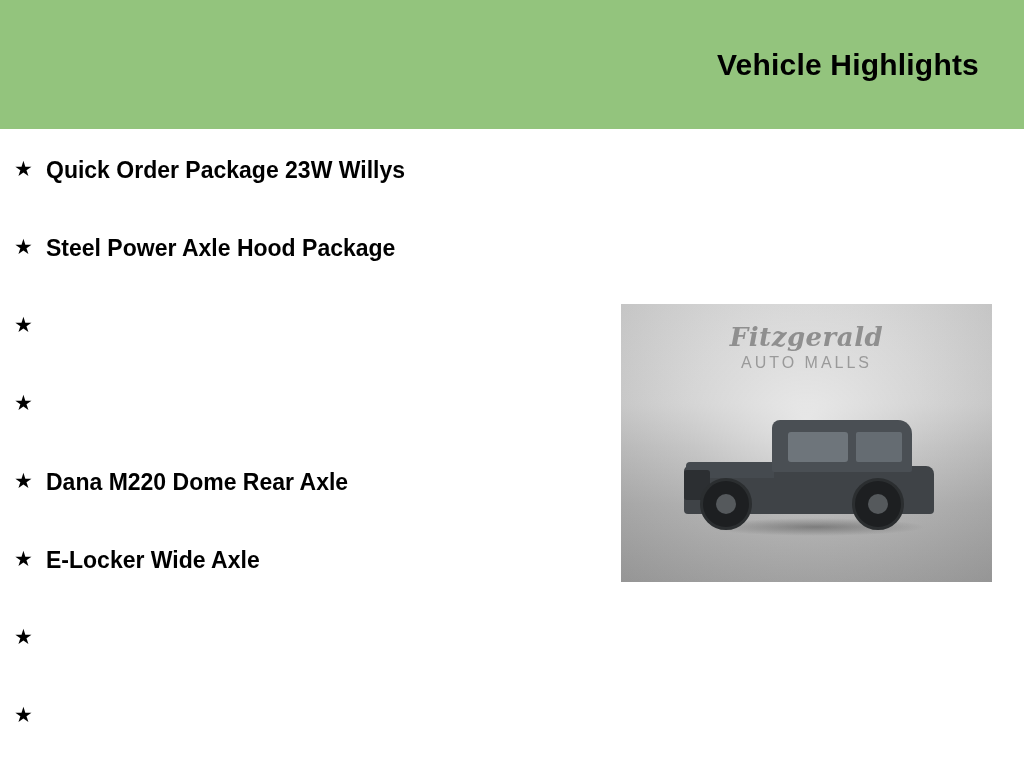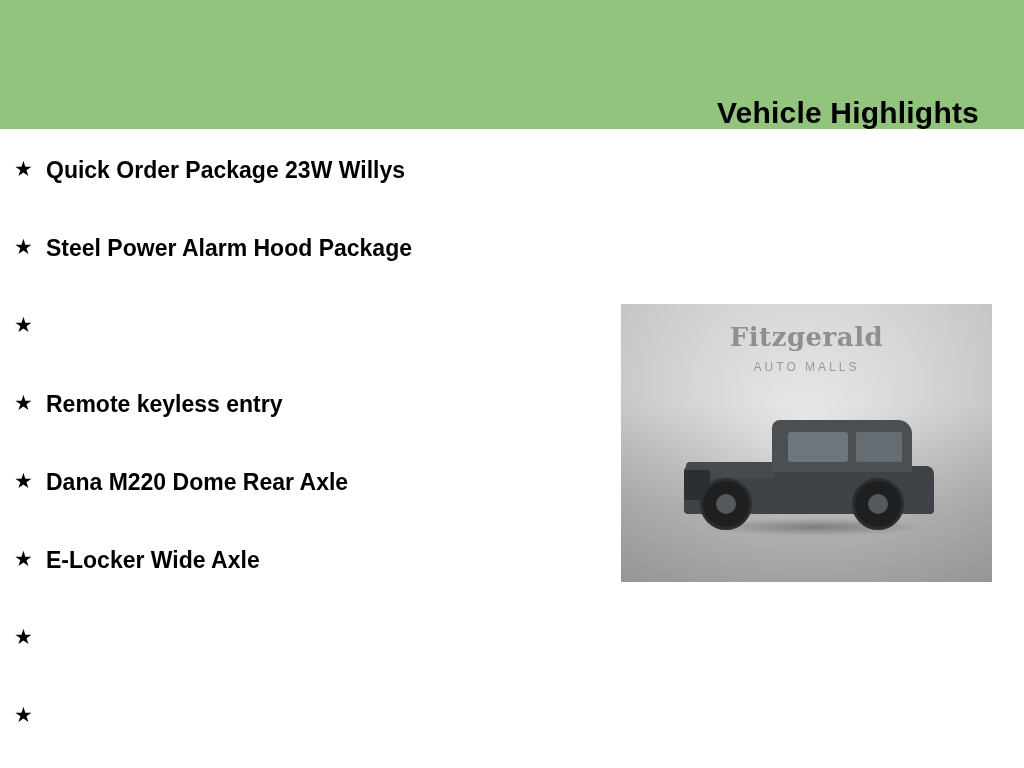--- a/index.html
+++ b/index.html
@@ -19,21 +19,21 @@
     height: 768px;
   }
   .header-band {
     position: absolute;
     left: 0;
     top: 0;
     width: 1024px;
     height: 129px;
     background: #93c47d;
     display: flex;
-    align-items: flex-end;
+    align-items: center;
     justify-content: flex-end;
     box-sizing: border-box;
     padding-right: 45px;
   }
   .header-title {
     font-size: 30px;
     font-weight: bold;
     color: #000000;
     letter-spacing: 0.2px;
     line-height: 1.1;
@@ -89,32 +89,33 @@
   .watermark {
     position: absolute;
     top: 18px;
     left: 0;
     width: 100%;
     text-align: center;
     pointer-events: none;
   }
   .watermark-name {
     font-family: "DejaVu Serif", serif;
+    font-style: italic;
     font-size: 26px;
     font-weight: bold;
     color: #8f8f8f;
     letter-spacing: 0.5px;
     display: block;
   }
   .watermark-sub {
-    font-size: 12px;
+    font-size: 16px;
     letter-spacing: 3px;
     color: #9a9a9a;
     display: block;
-    margin-top: 8px;
+    margin-top: 2px;
   }
   
   .car {
     position: absolute;
     left: 55px;
     bottom: 52px;
     width: 265px;
     height: 120px;
   }
   .car-body {
@@ -212,28 +213,27 @@
     <div class="header-title">Vehicle Highlights</div>
   </div>
 
   <ul class="highlights-list">
     <li class="highlight-item">
       <span class="star-icon">★</span>
       <span class="item-label">Quick Order Package 23W Willys</span>
     </li>
     <li class="highlight-item">
       <span class="star-icon">★</span>
-      <span class="item-label">Steel Power Alarm Hood Package</span>
-    </li>
-    <li class="highlight-item">
-      <span class="star-icon">★</span>
-    </li>
-    <li class="highlight-item">
-      <span class="star-icon">★</span>
-      <span class="item-label">Remote keyless entry</span>
+      <span class="item-label">Steel Power Axle Hood Package</span>
+    </li>
+    <li class="highlight-item">
+      <span class="star-icon">★</span>
+    </li>
+    <li class="highlight-item">
+      <span class="star-icon">★</span>
     </li>
     <li class="highlight-item">
       <span class="star-icon">★</span>
       <span class="item-label">Dana M220 Dome Rear Axle</span>
     </li>
     <li class="highlight-item">
       <span class="star-icon">★</span>
       <span class="item-label">E-Locker Wide Axle</span>
     </li>
     <li class="highlight-item">

